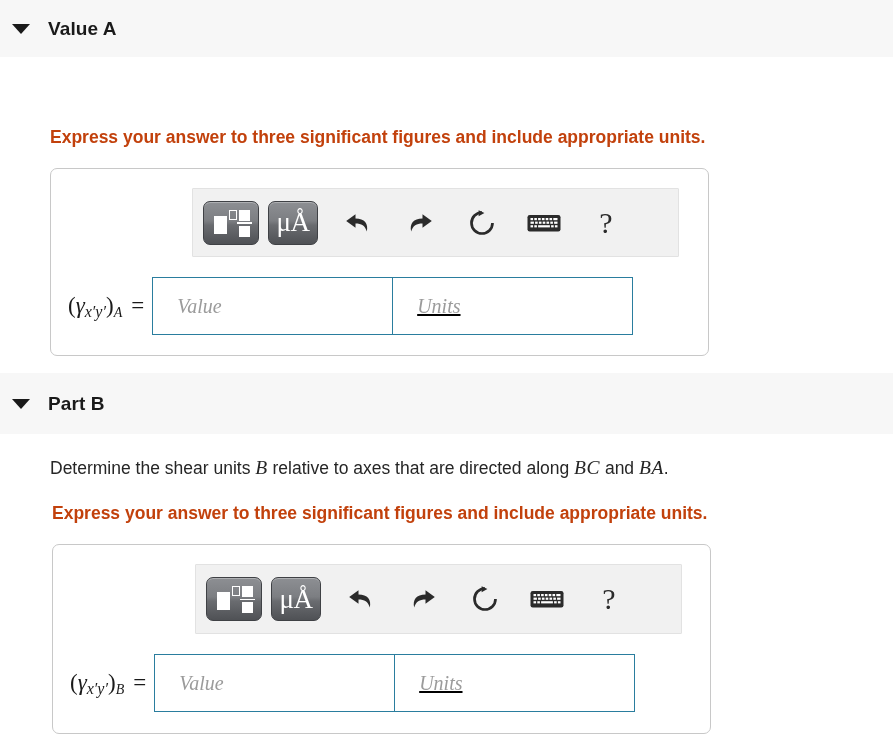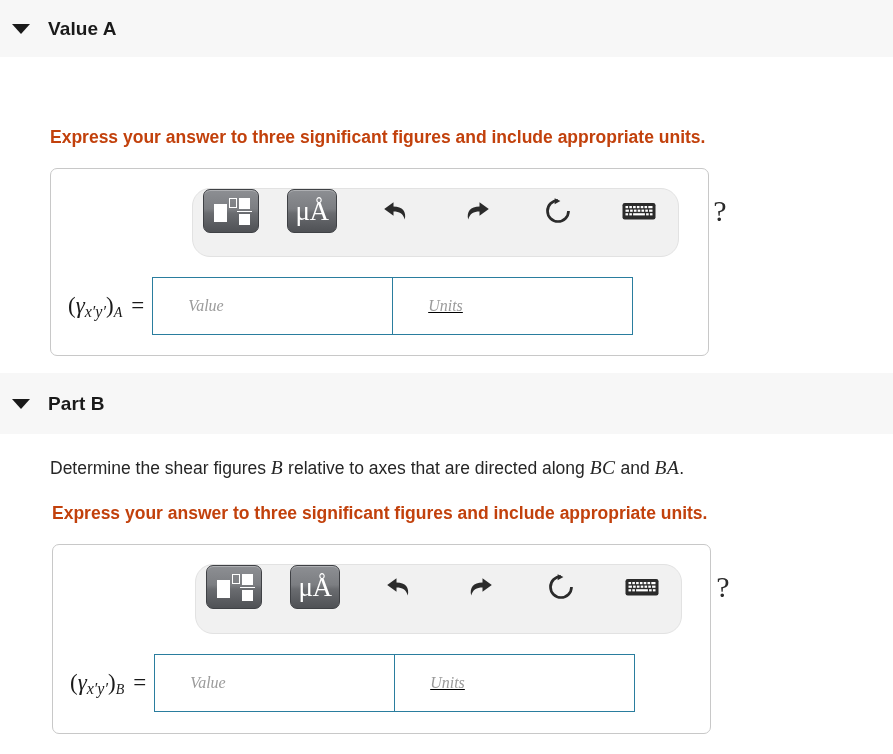--- a/index.html
+++ b/index.html
@@ -51,24 +51,23 @@
     background: #fff;
     border: 1px solid #c8c8c8;
     border-radius: 7px;
   }
 
   
   .toolbar {
     position: absolute;
     background: #f1f1f1;
     border: 1px solid #e2e2e2;
-    border-radius: 18px;
-    display: flex; align-items: flex-start;
+    border-radius: 1px;
+    display: flex; align-items: center;
     padding: 0 10px;
-    gap: 19px;
   }
   .tb-btn {
     width: 56px; height: 44px;
     border-radius: 7px;
     background: linear-gradient(to bottom, #8d8f93 0%, #7c7e82 45%, #6a6c70 55%, #4f5155 100%);
     border: 1px solid #3f4145;
     box-shadow: inset 0 1px 0 rgba(255,255,255,.30);
     display: flex; align-items: center; justify-content: center;
     margin-right: 9px;
     position: relative;
@@ -124,23 +123,22 @@
     border: 1.6px solid #2a7d9e;
     background: #fff;
     display: flex; align-items: center;
     padding-left: 24px;
   }
   .field.value { width: 241px; }
   .field.units { width: 240px; border-left: none; text-decoration: underline; }
   .ph {
     font-family: "Liberation Serif", serif;
     font-style: italic;
-    font-size: 16px;
+    font-size: 20px;
     color: #9b9b9b;
-    margin-left: 11px;
   }
 </style>
 </head>
 <body>
 
 <div class="page">
 
   <div class="part-header" style="top:0px; height:57px;">
     <span class="caret"></span>
     <span class="part-title">Value A</span>
@@ -227,21 +225,21 @@
       <span class="ph">Units</span>
     </span>
   </div>
 
   <div class="part-header" style="top:373px; height:61px;">
     <span class="caret"></span>
     <span class="part-title">Part B</span>
   </div>
 
   <div class="q-line" style="left:50px; top:457px;">
-    <span>Determine the shear figures </span><span class="mathit">B</span><span> relative to axes that are directed along </span><span class="mathit">BC</span><span> and </span><span class="mathit">BA</span><span>.</span>
+    <span>Determine the shear units </span><span class="mathit">B</span><span> relative to axes that are directed along </span><span class="mathit">BC</span><span> and </span><span class="mathit">BA</span><span>.</span>
   </div>
 
   <div class="q-line bold" style="left:52px; top:503px;">Express your answer to three significant figures and include appropriate units.</div>
 
   <div class="answer-panel" style="left:52px; top:544px; width:659px; height:190px;"></div>
 
   <div class="toolbar" style="left:195px; top:564px; width:487px; height:70px;">
     <div class="tb-btn">
       <span class="tpl">
         <span class="big"></span>

